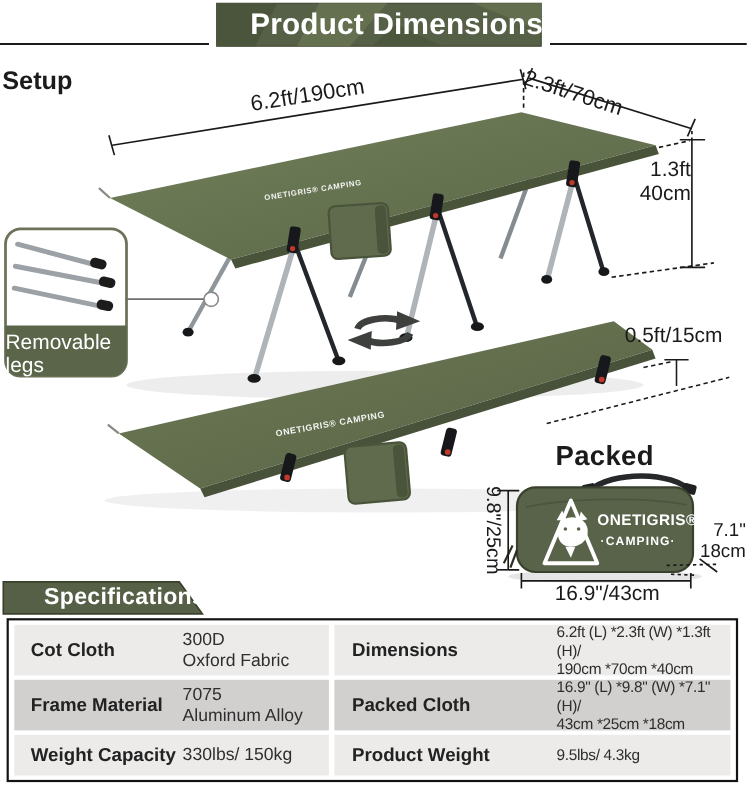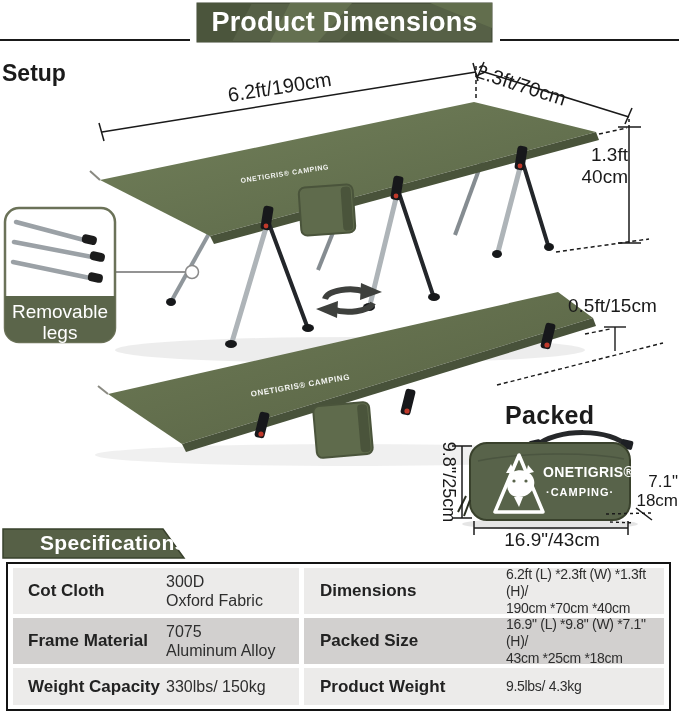--- a/index.html
+++ b/index.html
@@ -1,32 +1,32 @@
 <!DOCTYPE html>
 <html><head>
 <meta charset="utf-8">
 <style>
   html,body{margin:0;padding:0;background:#ffffff;}
   body{width:679px;height:717px;overflow:hidden;font-family:"Liberation Sans",sans-serif;color:#1b1b1b;}
   .stage{position:relative;width:679px;height:717px;background:#fff;}
   .stage svg.illu{position:absolute;left:0;top:0;z-index:1;}
   .abs{position:absolute;z-index:2;}
-  .title{left:197px;top:3px;width:295px;height:39px;display:flex;align-items:center;justify-content:center;
+  .title{left:213px;top:3px;width:295px;height:39px;display:flex;align-items:center;justify-content:center;
          color:#fff;font-size:27px;font-weight:800;letter-spacing:.2px;}
   .setup{left:2px;top:60px;font-size:23px;font-weight:700;}
   .dim{font-size:20px;font-weight:400;color:#1a1a1a;white-space:nowrap;}
   .dim-length{left:228px;top:84px;transform:rotate(-9deg);transform-origin:left center;}
   .dim-width{left:480px;top:60px;transform:rotate(18deg);transform-origin:left top;}
   .dim-height{left:572px;top:144px;width:56px;text-align:right;font-size:19px;line-height:22px;}
   .dim-low{left:556px;top:295px;font-size:19px;margin-left:12px;}
   .packed-h{left:505px;top:401px;font-size:25px;font-weight:800;letter-spacing:.3px;}
   .bag-height{left:404px;top:472px;width:90px;height:20px;text-align:center;font-size:18px;transform:rotate(90deg);}
   .bag-depth{left:626px;top:472px;width:52px;text-align:right;font-size:17px;line-height:19px;}
   .bag-length{left:482px;top:529px;width:140px;text-align:center;font-size:19px;}
-  .callout-text{left:5px;top:301px;width:110px;text-align:center;color:#fff;font-size:19px;line-height:21px;font-weight:400;}
+  .callout-text{left:5px;top:301px;width:110px;text-align:left;color:#fff;font-size:19px;line-height:21px;font-weight:400;}
   .cot-logo{font-size:7px;font-weight:700;color:rgba(255,255,255,.92);letter-spacing:.6px;white-space:nowrap;}
   .cot-logo1{left:240px;top:170px;transform:rotate(-9deg);}
   .cot-logo2{left:250px;top:381px;font-size:8px;transform:rotate(-10deg);}
   .bag-brand{left:543px;top:464px;color:#fff;font-size:14px;font-weight:800;letter-spacing:.4px;}
   .bag-sub{left:546px;top:486px;color:#fff;font-size:11px;font-weight:700;letter-spacing:1px;}
   .specs-h{left:12px;top:531px;color:#fff;font-size:21px;font-weight:800;letter-spacing:.3px;margin-left:28px;}
   .spec-table{left:6px;top:562px;width:665px;height:149px;border:2px solid #131313;background:#fff;box-sizing:border-box;}
   .spec-row{position:absolute;display:flex;align-items:center;}
   .row-light{background:#ECEBEA;}
   .row-dark{background:#D2D0CF;}
@@ -265,21 +265,21 @@
     </div>
   </div>
   <div class="spec-row col-r r1 row-light">
     <div class="spec-lbl">Dimensions</div>
     <div class="spec-val">
       <div>6.2ft (L) *2.3ft (W) *1.3ft (H)/</div>
       <div>190cm *70cm *40cm</div>
     </div>
   </div>
   <div class="spec-row col-r r2 row-dark">
-    <div class="spec-lbl">Packed Size</div>
+    <div class="spec-lbl">Packed Cloth</div>
     <div class="spec-val">
       <div>16.9" (L) *9.8" (W) *7.1" (H)/</div>
       <div>43cm *25cm *18cm</div>
     </div>
   </div>
   <div class="spec-row col-r r3 row-light">
     <div class="spec-lbl">Product Weight</div>
     <div class="spec-val">
       <div>9.5lbs/ 4.3kg</div>
     </div>

